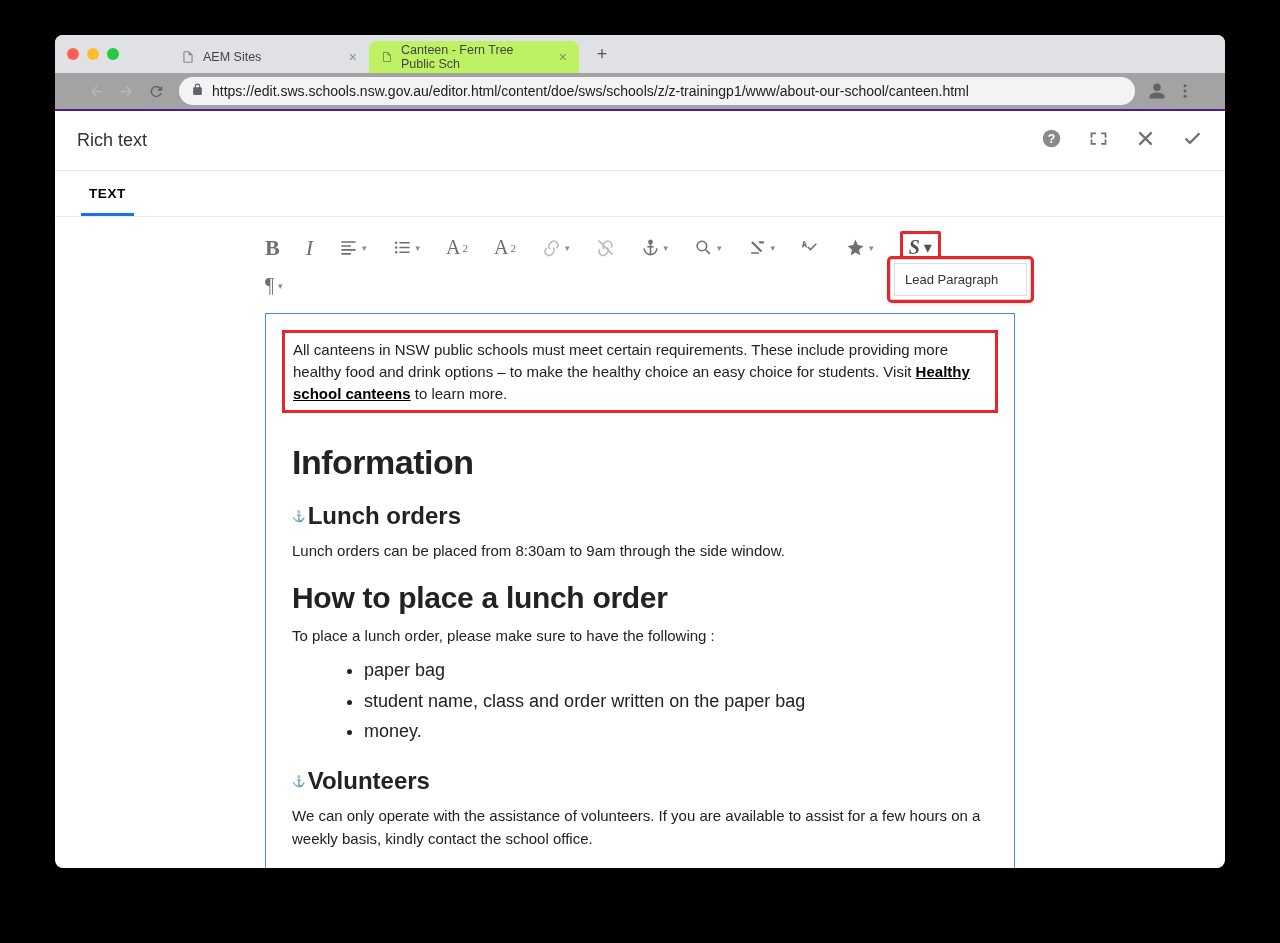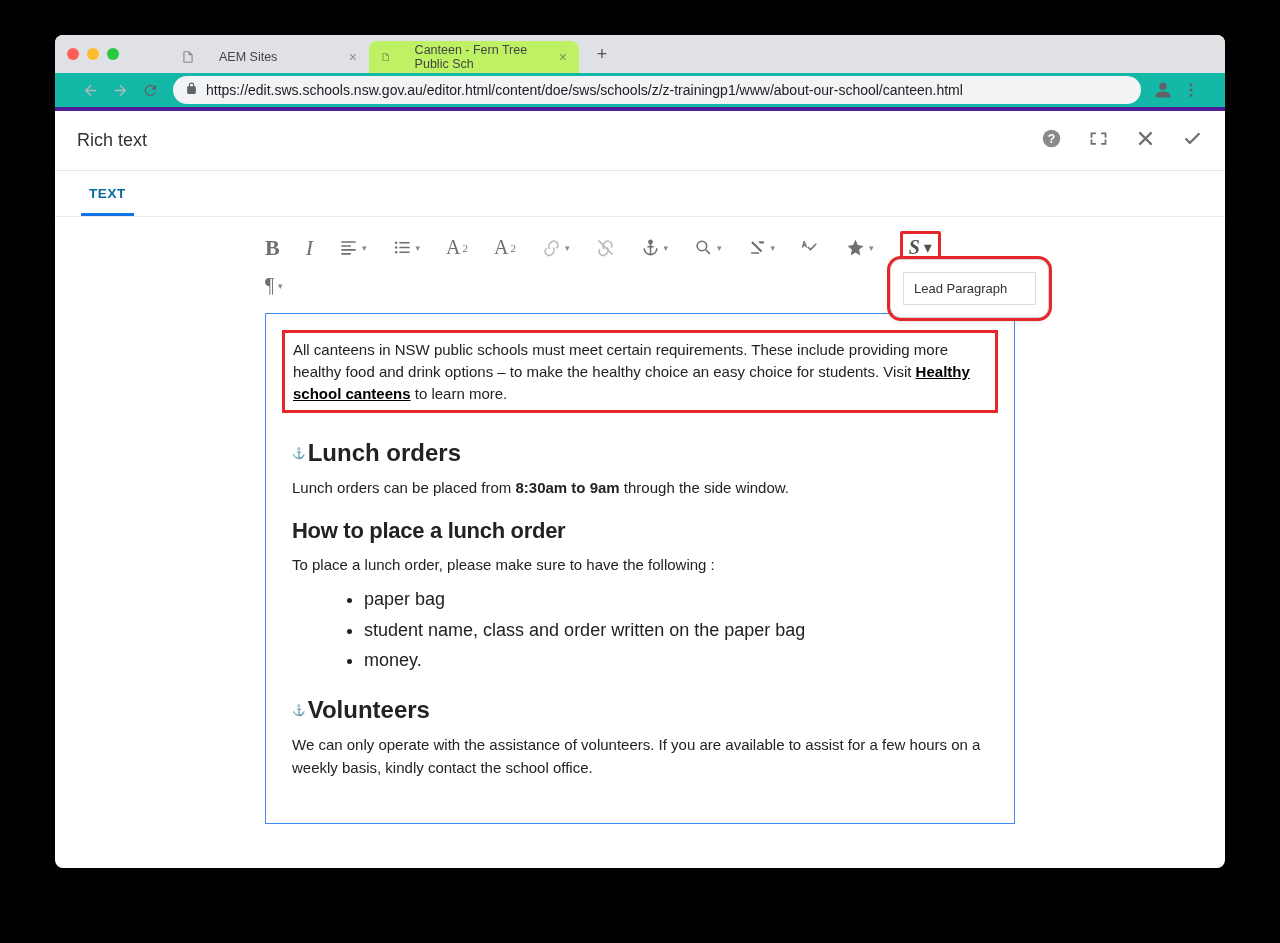--- a/index.html
+++ b/index.html
@@ -27,33 +27,33 @@
     height: 38px;
     background: #dfe1e5;
     display: flex;
     align-items: flex-end;
     padding-left: 12px;
   }
   .traffic { display:flex; gap:8px; align-items:center; height:38px; padding-right:50px; }
   .dot { width:12px; height:12px; border-radius:50%; }
   .dot.r{background:#ff5f57}.dot.y{background:#febc2e}.dot.g{background:#28c840}
   .tab {
-    display:flex; align-items:center; gap:24px;
+    display:flex; align-items:center; gap:8px;
     height:32px; padding:0 12px; font-size:12.5px; color:#444;
     border-radius:8px 8px 0 0;
     min-width: 200px; max-width:210px; position:relative;
   }
   .tab.inactive { background:transparent; }
   .tab.active { background:#bef264; }
   .tab .page-icon { width:14px; height:14px; opacity:.55; }
   .tab .close-x { margin-left:auto; opacity:.55; font-size:14px; line-height:1; }
   .newtab { width:30px; text-align:center; color:#555; font-size:18px; align-self:center; margin-left:8px;}
   .addr-bar {
-    height:38px; background:#14b8a6; display:flex; align-items:center;
-    padding:0 20px; border-bottom:4px solid #4c1d95;
+    height:38px; background:#a3a3a3; display:flex; align-items:center;
+    padding:0 26px; border-bottom:2px solid #4c1d95;
   }
   .nav-ico {
     width:30px; height:30px; display:flex; align-items:center; justify-content:center;
     color:#5f6368;
   }
   .nav-ico.dis { color:#b7b7b7; }
   .nav-ico svg { width:17px; height:17px; }
   .url-pill {
     flex:1; height:28px; background:#f1f3f4; border-radius:14px;
     display:flex; align-items:center; padding:0 12px; font-size:14px;
@@ -67,21 +67,21 @@
     display:flex; align-items:center; padding:0 22px;
     font-size:18px; color:#333;
   }
   .aem-header .right-icons { margin-left:auto; display:flex; gap:26px; color:#777; }
   .right-icons svg { width:21px; height:21px; }
   .aem-tabs {
     height:46px; border-bottom:1px solid #eaeaea;
     display:flex; align-items:flex-end; padding-left:26px;
   }
   .aem-tab {
-    font-size:13.5px; font-weight:600; color:#0369a1; letter-spacing:.6px;
+    font-size:13.5px; font-weight:600; color:#000000; letter-spacing:.6px;
     padding:0 8px 12px; border-bottom:3px solid #1473e6;
   }
   
   .rte-toolbar {
     padding: 10px 0 0 0;
     position: relative;
   }
   .rte-row { display:flex; gap:26px; align-items:center; padding:4px 0 10px 210px;}
   .tb {
     color:#6f6f6f; display:flex; align-items:center; gap:2px;
@@ -94,21 +94,21 @@
   .styles-btn {
     border:3px solid #e5262a; padding:2px 6px; border-radius:2px;
     display:flex; align-items:center; gap:4px; color:#505050;
   }
   .styles-btn .s-char { font-family:"Times New Roman",serif; font-style:italic; font-weight:700; font-size:20px; }
   
   .styles-dd {
     position:absolute; left:835px; top:42px;
     background:#fff; border:1px solid #d6d6d6;
     box-shadow:0 2px 6px rgba(0,0,0,.2);
-    padding:12px; border-radius:11px;
+    padding:3px; border-radius:2px;
     outline: 3px solid #e5262a;
   }
   .styles-dd-item {
     font-size:13px; color:#333; padding:8px 28px 8px 10px;
     border:1px solid #ddd; min-width:120px;
   }
   
   .editor-body {
     margin: 6px auto 0;
     width: 750px;
@@ -125,29 +125,29 @@
   }
   .lead-box a { font-weight:700; color:#000; text-decoration:underline; }
   .content-inner { padding: 6px 10px 20px; }
   .content-inner h1 {
     font-weight:800; font-size:34px; margin:24px 0 16px; letter-spacing:-.5px;
   }
   .content-inner h2 {
     font-weight:800; font-size:24px; margin:20px 0 10px; display:flex; align-items:center;
   }
   .content-inner h3 {
-    font-weight:800; font-size:22px; margin:18px 0 10px; letter-spacing:-.3px;
+    font-weight:800; font-size:30px; margin:18px 0 10px; letter-spacing:-.3px;
   }
   .anchor-mark {
     font-size:11px; color:#c8a400; margin-right:2px;
   }
   .content-inner p { margin:8px 0; font-size:15px; line-height:1.5; }
   .content-inner ul { margin:4px 0; padding-left:72px; }
   .content-inner li { font-size:18px; line-height:1.7; }
-  .bold { font-weight:700; }
+  .bold { font-weight:400; }
 </style>
 </head>
 <body>
 
 <div class="window">
 
   <div class="tab-strip">
     <div class="traffic">
       <div class="dot r"></div>
       <div class="dot y"></div>
@@ -303,20 +303,21 @@
     <div class="styles-dd">
       <div class="styles-dd-item">Lead Paragraph</div>
     </div>
   </div>
 
   <div class="editor-body">
     <div class="lead-box">
       <span>All canteens in NSW public schools must meet certain requirements. These include providing more healthy food and drink options – to make the healthy choice an easy choice for students. Visit </span><a href="#">Healthy school canteens</a><span> to learn more.</span>
     </div>
     <div class="content-inner">
+      <h1>Information</h1>
 
       <h2>
         <span class="anchor-mark">⚓</span>
           <span>Lunch orders</span>
       </h2>
       <p>
         <span>Lunch orders can be placed from </span><span class="bold">8:30am to 9am</span><span> through the side window.</span>
       </p>
 
       <h3>How to place a lunch order</h3>

